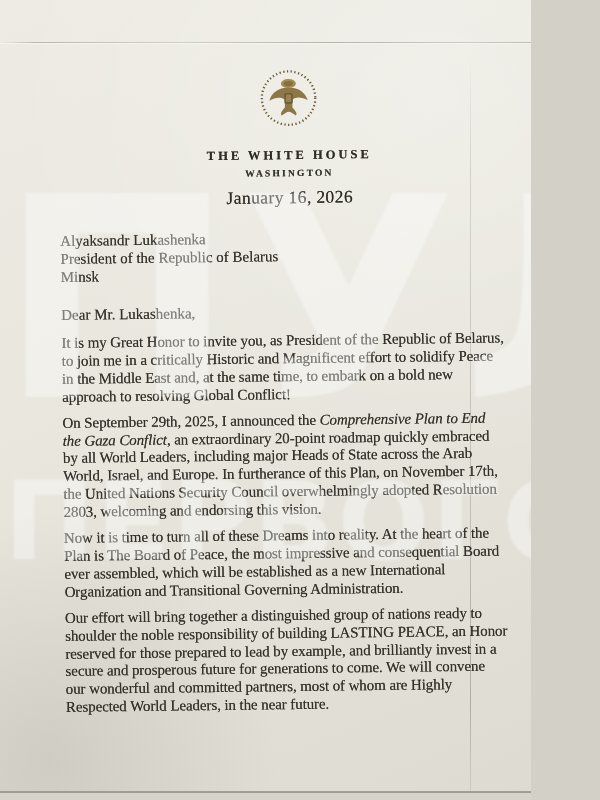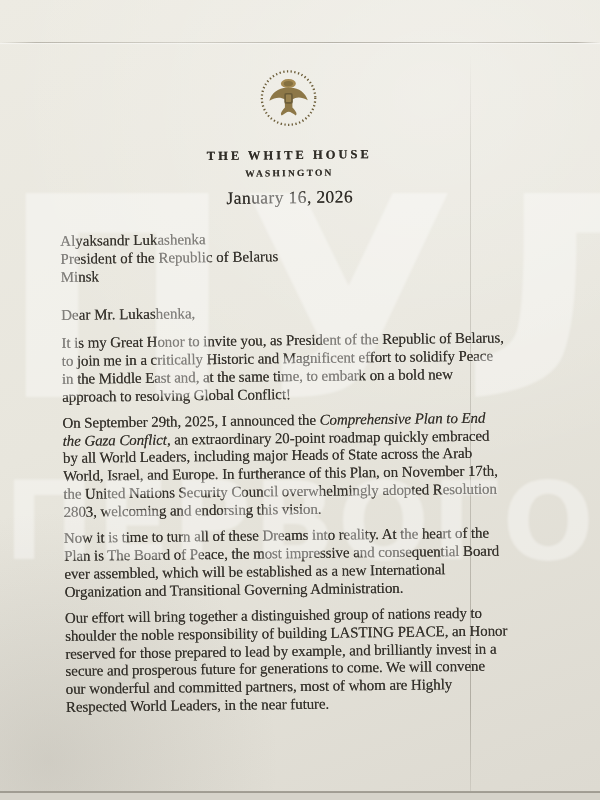--- a/index.html
+++ b/index.html
@@ -2,21 +2,21 @@
 <html><head>
 <meta charset="utf-8">
 <style>
   html,body{margin:0;padding:0;}
   body{
     width:600px;height:800px;overflow:hidden;
     font-family:"Liberation Serif", serif;
     background:#d3d0c7;
   }
   .photo{
-    position:relative;width:600px;height:800px;overflow:hidden;
+    position:relative;width:531px;height:800px;overflow:hidden;
   }
   
   .paper{
     position:absolute;left:0;top:0;width:600px;height:792px;
     background:
       radial-gradient(55% 45% at 8% 96%, rgba(110,105,95,0.16), rgba(110,105,95,0) 70%),
       radial-gradient(120% 80% at 72% 12%, rgba(255,255,255,0.30), rgba(255,255,255,0) 60%),
       linear-gradient(158deg, #edebe3 0%, #e8e6dd 45%, #dddad1 100%);
   }
   .paper-bottom-edge{

